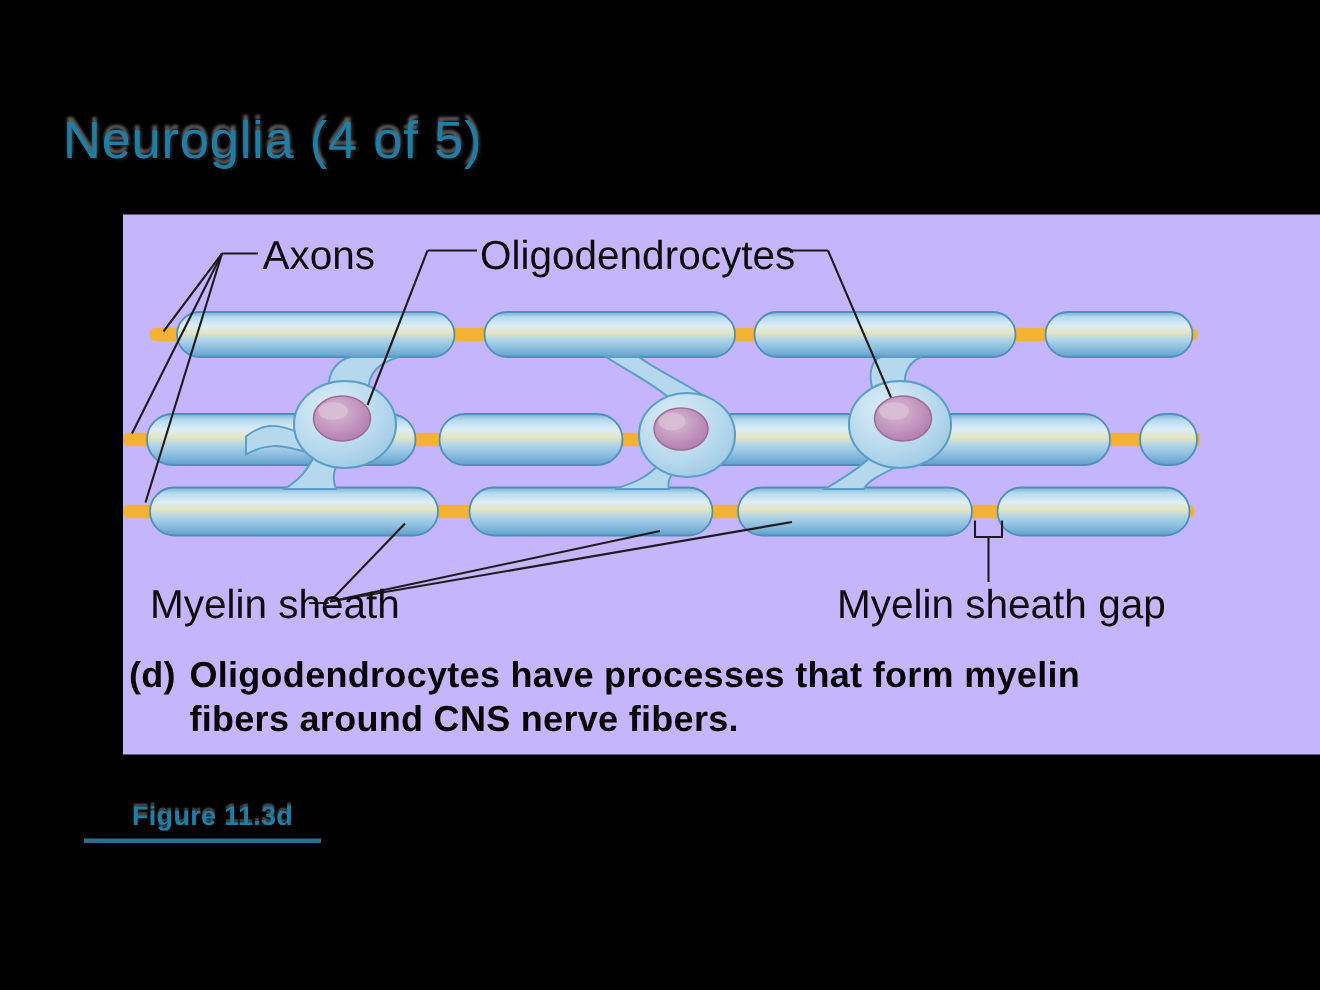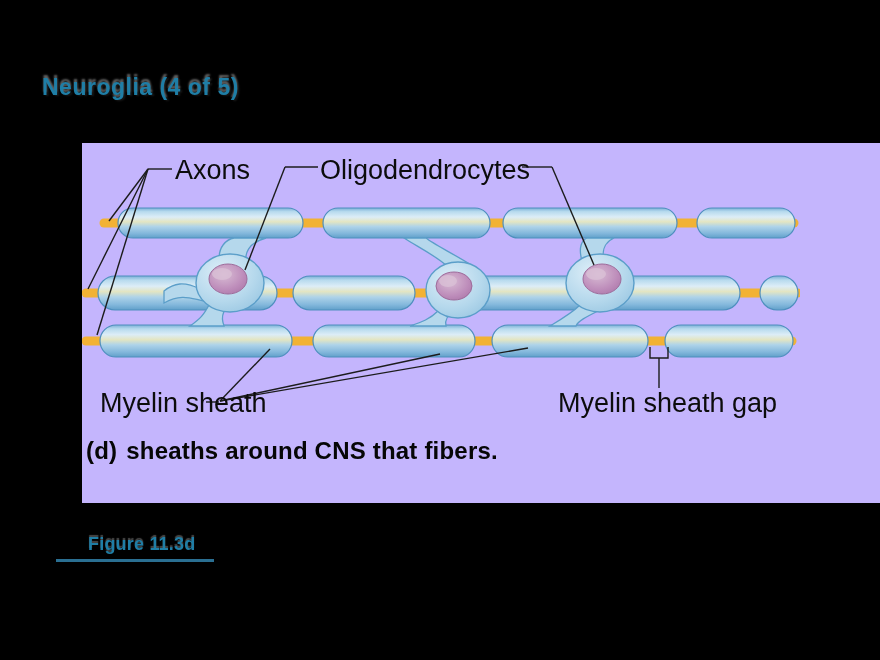--- a/index.html
+++ b/index.html
@@ -1,20 +1,20 @@
 <!DOCTYPE html>
 <html><head>
 <meta charset="utf-8">
 <style>
   html,body{margin:0;padding:0;background:#000;}
   body{width:880px;height:660px;position:relative;overflow:hidden;
        font-family:"Liberation Sans",sans-serif;}
   .slide{position:absolute;inset:0;background:#000;}
   .slide-title{position:absolute;left:42px;top:74px;margin:0;
-       font-size:23px;font-weight:bold;letter-spacing:.5px;color:#1f7ea6;
+       font-size:35px;font-weight:normal;letter-spacing:.5px;color:#1f7ea6;
        text-shadow:0 -3px 2px rgba(130,130,130,.75), 2px 1px 2px rgba(40,40,40,.6);
        filter:blur(.4px);}
   .panel{position:absolute;left:82px;top:143px;width:826px;height:360px;
        background:#c4b5fd;}
   .panel svg{position:absolute;left:0;top:0;}
   .caption{position:absolute;left:4px;top:293px;display:flex;
        font-size:24px;font-weight:bold;color:#060606;line-height:29px;
        letter-spacing:.2px;white-space:nowrap;}
   .caption .prefix{margin-right:9px;}
   .figure-label{position:absolute;left:44px;top:534px;font-size:18px;
@@ -134,20 +134,21 @@
 
       <text class="lbl" x="93" y="36">Axons</text>
       <text class="lbl" x="238" y="36">Oligodendrocytes</text>
       <text class="lbl" x="18" y="269">Myelin sheath</text>
       <text class="lbl" x="476" y="269">Myelin sheath gap</text>
     </svg>
 
     <div class="caption">
       <span class="prefix">(d)</span>
       <span>
-        <div>sheaths around CNS that fibers.</div>
+        <div>Oligodendrocytes have processes that form myelin</div>
+        <div>fibers around CNS nerve fibers.</div>
       </span>
     </div>
   </div>
 
   <div class="figure-label">Figure 11.3d</div>
   <div class="figure-underline"></div>
 </div>
 
 </body></html>

